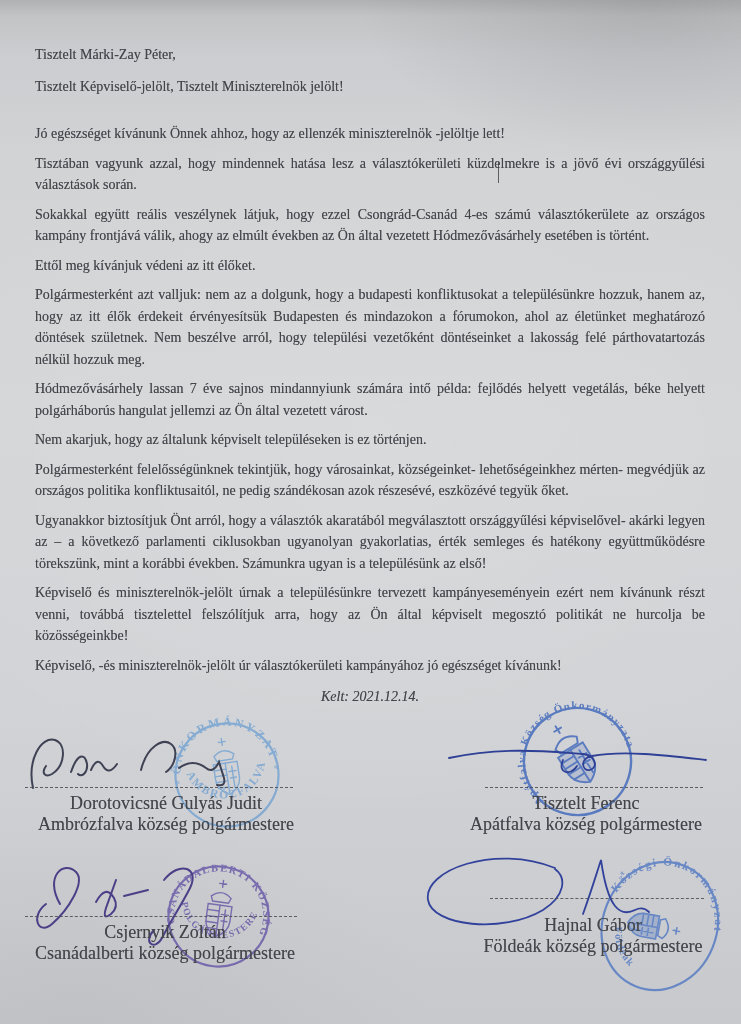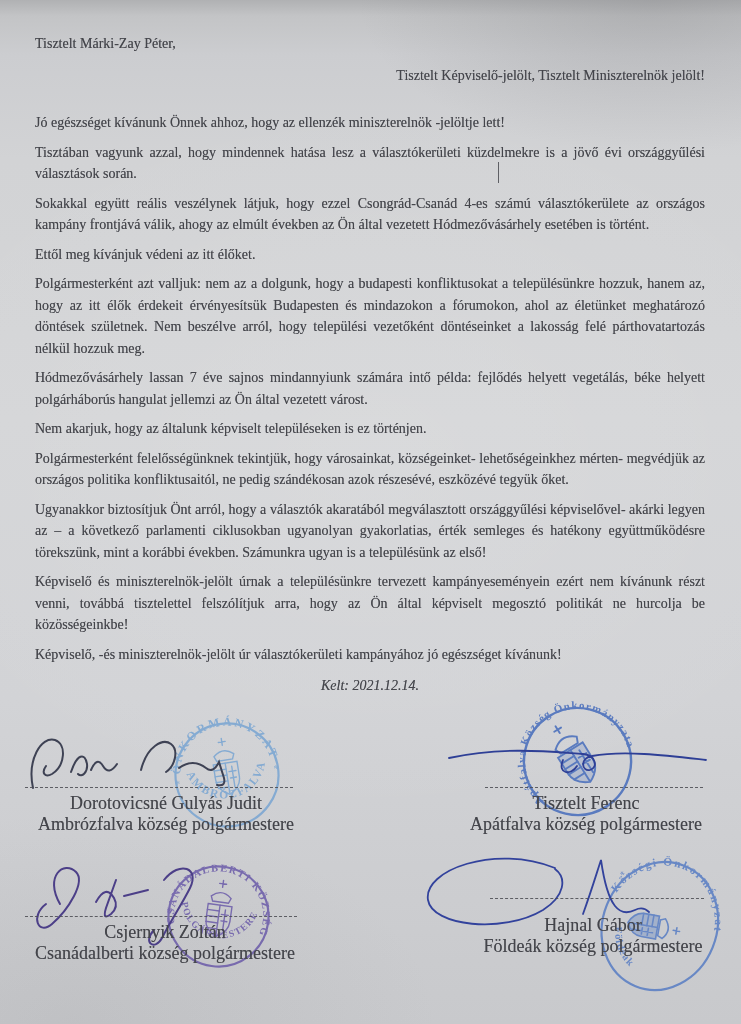--- a/index.html
+++ b/index.html
@@ -11,25 +11,25 @@
       var(--paper-top,#b0b1b3) 0px,#c3c4c6 16px,#cccdd0 55px,
       #d2d3d5 160px,var(--paper,#d5d6d8) 420px,#d2d3d6 700px,
       #cccdd0 900px,#c8c9cc 1024px);
   }
   .scan-shade{position:absolute;inset:0;pointer-events:none;
     background:
       radial-gradient(420px 220px at 88% 0%,rgba(120,121,124,.28),rgba(120,121,124,0) 70%),
       radial-gradient(520px 300px at 10% 100%,rgba(140,141,144,.14),rgba(140,141,144,0) 70%),
       radial-gradient(700px 500px at 50% 45%,rgba(255,255,255,.10),rgba(255,255,255,0) 75%);}
   .letter{position:absolute;left:0;top:0;width:741px;box-sizing:border-box;
-    padding:33px 36px 0 35px;font-size:14px;line-height:21.5px;
+    padding:44px 36px 0 35px;font-size:14px;line-height:21.5px;
     text-shadow:0 0 .5px rgba(62,63,70,.55);}
   .letter p{margin:0 0 8px;text-align:justify;}
   .letter p.sal1{margin-bottom:10px;text-align:left;}
-  .letter p.sal2{margin-bottom:26px;text-align:right;}
+  .letter p.sal2{margin-bottom:26px;text-align:left;}
   .letter p.single{text-align:left;}
   .letter p.date{margin-top:10px;text-align:center;font-style:italic;}
   .artifact{position:absolute;background:rgba(55,56,62,.75);}
   
   .sigline{position:absolute;border-top:1.6px dashed var(--sig-line,#4a4b51);opacity:.85;}
   .sigblock{position:absolute;text-align:center;font-size:18px;line-height:21px;
     text-shadow:0 0 .5px rgba(62,63,70,.5);}
   .sigblock .name{display:block;}
   .sigblock .role{display:block;}
   svg.stamp{position:absolute;overflow:visible;}

